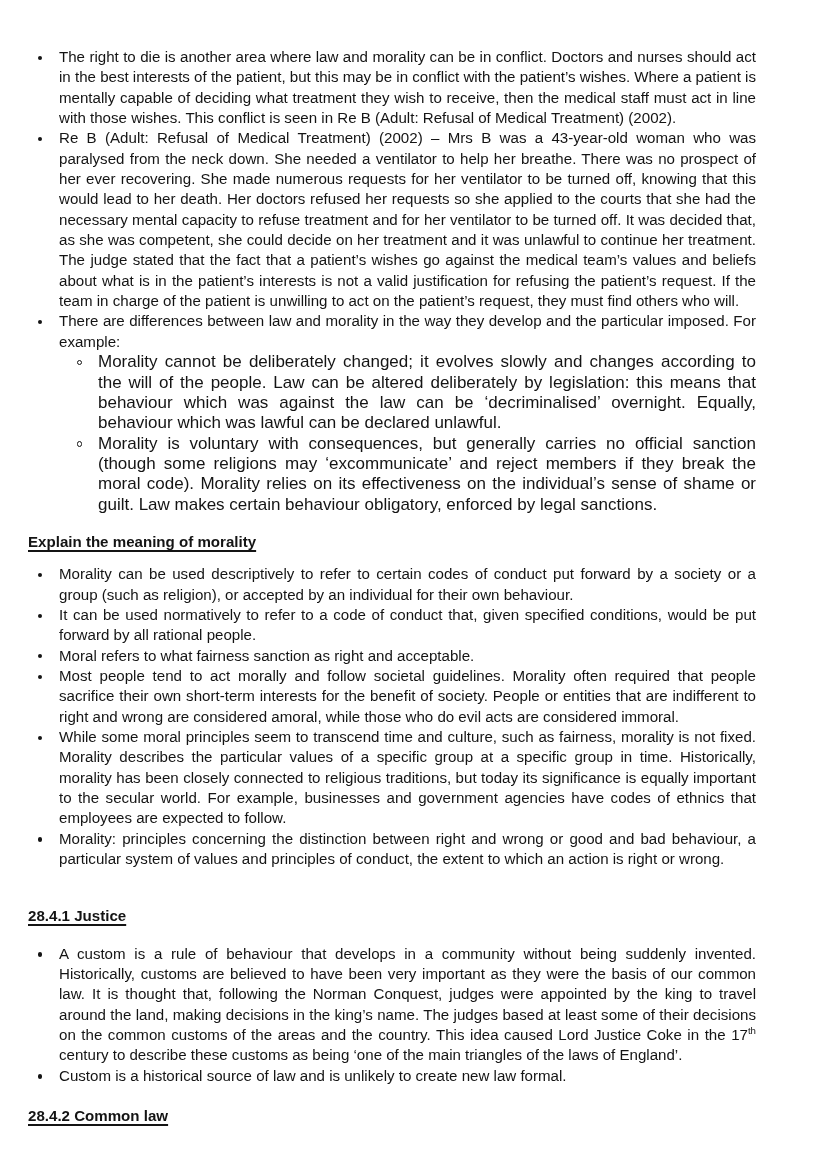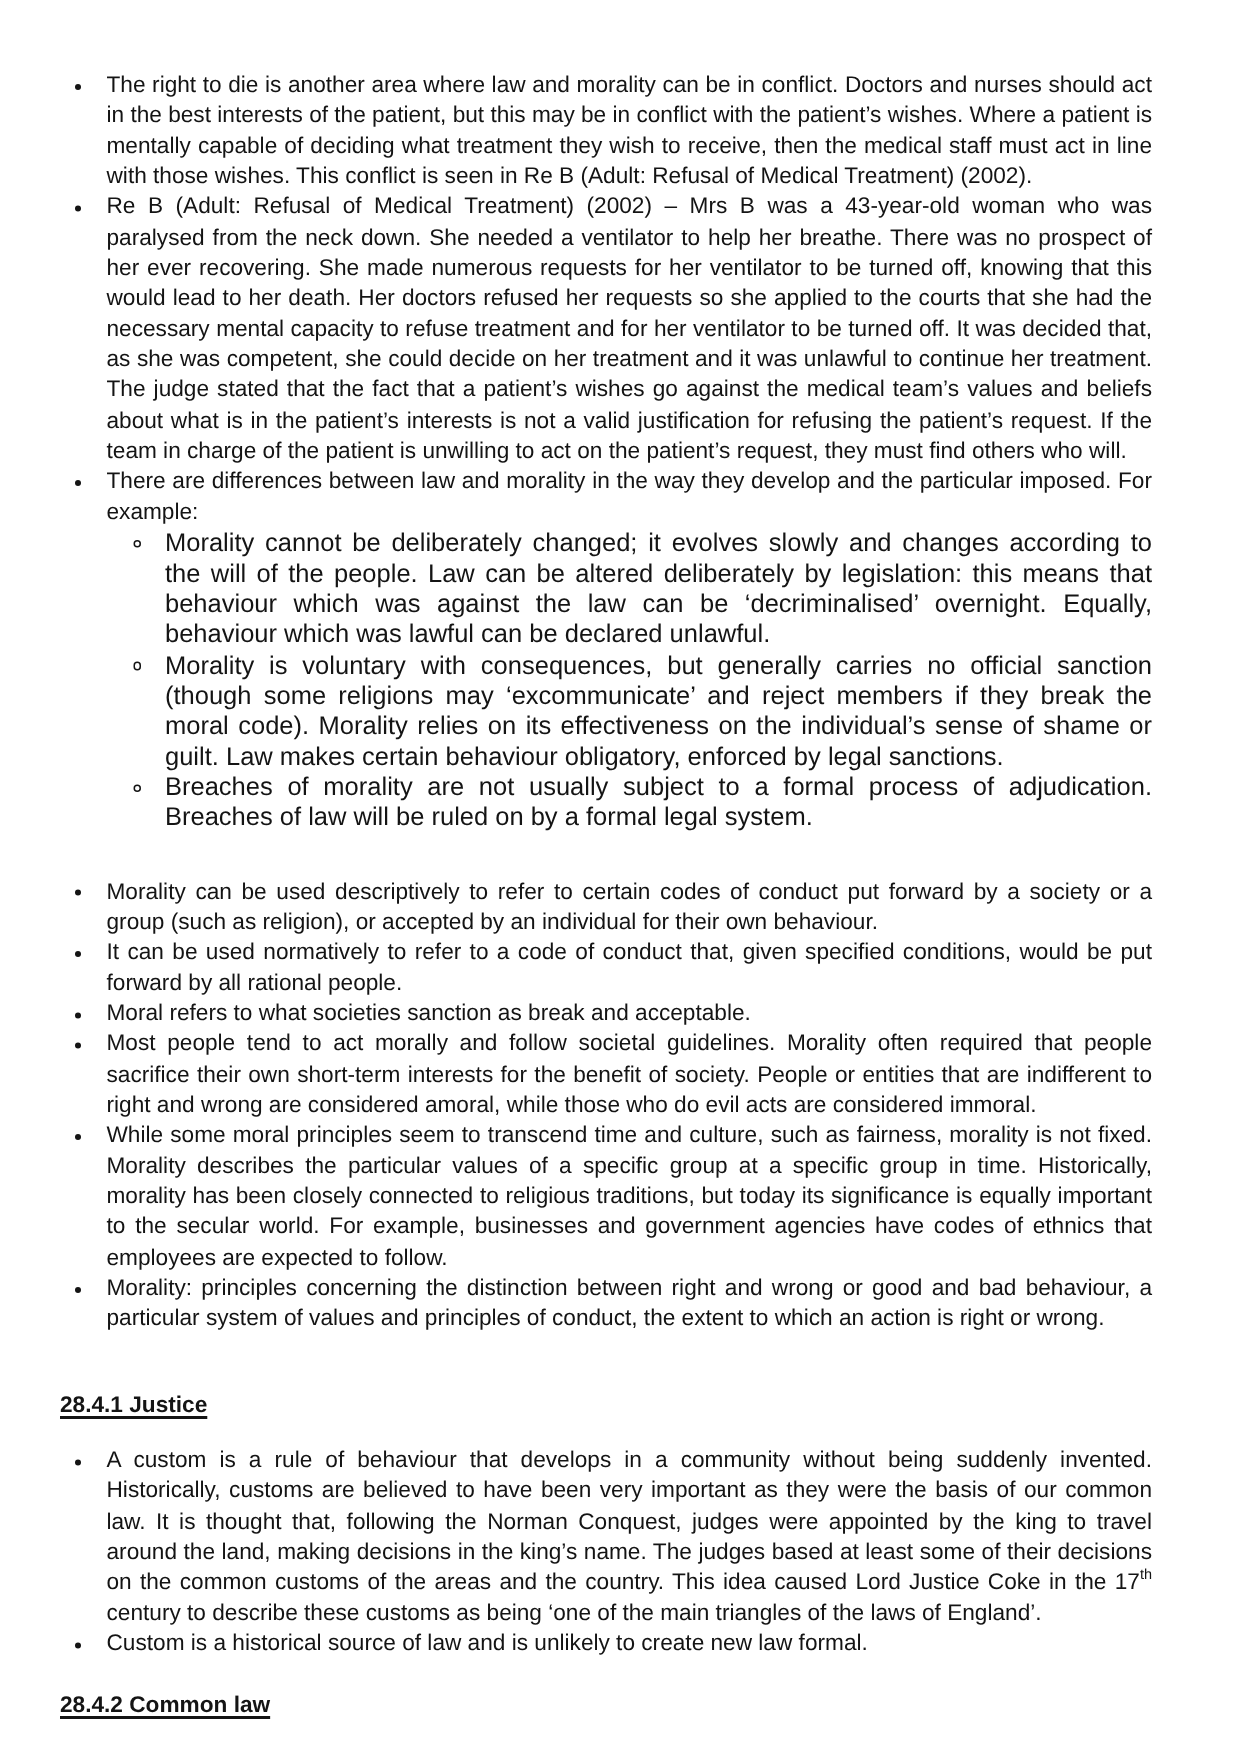--- a/index.html
+++ b/index.html
@@ -13,21 +13,21 @@
     font-family: "Liberation Sans", sans-serif;
     color: #141414;
     overflow: hidden;
   }
   #page {
     position: relative;
     width: 828px;
     height: 822px;
     background: #ffffff;
     box-sizing: border-box;
-    padding: 47px 50px 0 40px;
+    padding: 47px 50px 0 28px;
   }
   .doc-body {
     width: 728px;
   }
 
   
   ul.level1 {
     list-style: none;
     margin: 0;
     padding: 0;
@@ -118,33 +118,35 @@
     <ul class="level1">
       <li class="bullet1">The right to die is another area where law and morality can be in conflict. Doctors and nurses should act in the best interests of the patient, but this may be in conflict with the patient’s wishes. Where a patient is mentally capable of deciding what treatment they wish to receive, then the medical staff must act in line with those wishes. This conflict is seen in Re B (Adult: Refusal of Medical Treatment) (2002).</li>
       <li class="bullet1">Re B (Adult: Refusal of Medical Treatment) (2002) – Mrs B was a 43-year-old woman who was paralysed from the neck down. She needed a ventilator to help her breathe. There was no prospect of her ever recovering. She made numerous requests for her ventilator to be turned off, knowing that this would lead to her death. Her doctors refused her requests so she applied to the courts that she had the necessary mental capacity to refuse treatment and for her ventilator to be turned off. It was decided that, as she was competent, she could decide on her treatment and it was unlawful to continue her treatment. The judge stated that the fact that a patient’s wishes go against the medical team’s values and beliefs about what is in the patient’s interests is not a valid justification for refusing the patient’s request. If the team in charge of the patient is unwilling to act on the patient’s request, they must find others who will.</li>
       <li class="bullet1">There are differences between law and morality in the way they develop and the particular imposed. For example:</li>
     </ul>
 
     <div class="sublist-wrap">
       <ul class="level2">
         <li class="bullet2">Morality cannot be deliberately changed; it evolves slowly and changes according to the will of the people. Law can be altered deliberately by legislation: this means that behaviour which was against the law can be ‘decriminalised’ overnight. Equally, behaviour which was lawful can be declared unlawful.</li>
         <li class="bullet2">Morality is voluntary with consequences, but generally carries no official sanction (though some religions may ‘excommunicate’ and reject members if they break the moral code). Morality relies on its effectiveness on the individual’s sense of shame or guilt. Law makes certain behaviour obligatory, enforced by legal sanctions.</li>
-        <li class="bullet2">Breaches of morality are not usually subject to a formal process of adjudication. Breaches of law will be ruled on by a formal legal system.</li>
       </ul>
     </div>
 
     <div class="sp-lg"></div>
 
+    <div class="heading-block">
+      <span class="heading">Explain the meaning of morality</span>
+    </div>
 
     <div class="sp-md"></div>
 
     <ul class="level1">
       <li class="bullet1">Morality can be used descriptively to refer to certain codes of conduct put forward by a society or a group (such as religion), or accepted by an individual for their own behaviour.</li>
       <li class="bullet1">It can be used normatively to refer to a code of conduct that, given specified conditions, would be put forward by all rational people.</li>
-      <li class="bullet1">Moral refers to what societies sanction as break and acceptable.</li>
+      <li class="bullet1">Moral refers to what fairness sanction as right and acceptable.</li>
       <li class="bullet1">Most people tend to act morally and follow societal guidelines. Morality often required that people sacrifice their own short-term interests for the benefit of society. People or entities that are indifferent to right and wrong are considered amoral, while those who do evil acts are considered immoral.</li>
       <li class="bullet1">While some moral principles seem to transcend time and culture, such as fairness, morality is not fixed. Morality describes the particular values of a specific group at a specific group in time. Historically, morality has been closely connected to religious traditions, but today its significance is equally important to the secular world. For example, businesses and government agencies have codes of ethnics that employees are expected to follow.</li>
       <li class="bullet1">Morality: principles concerning the distinction between right and wrong or good and bad behaviour, a particular system of values and principles of conduct, the extent to which an action is right or wrong.</li>
     </ul>
 
     <div class="sp-xl"></div>
 
 
     <div class="sp-lg"></div>
 

